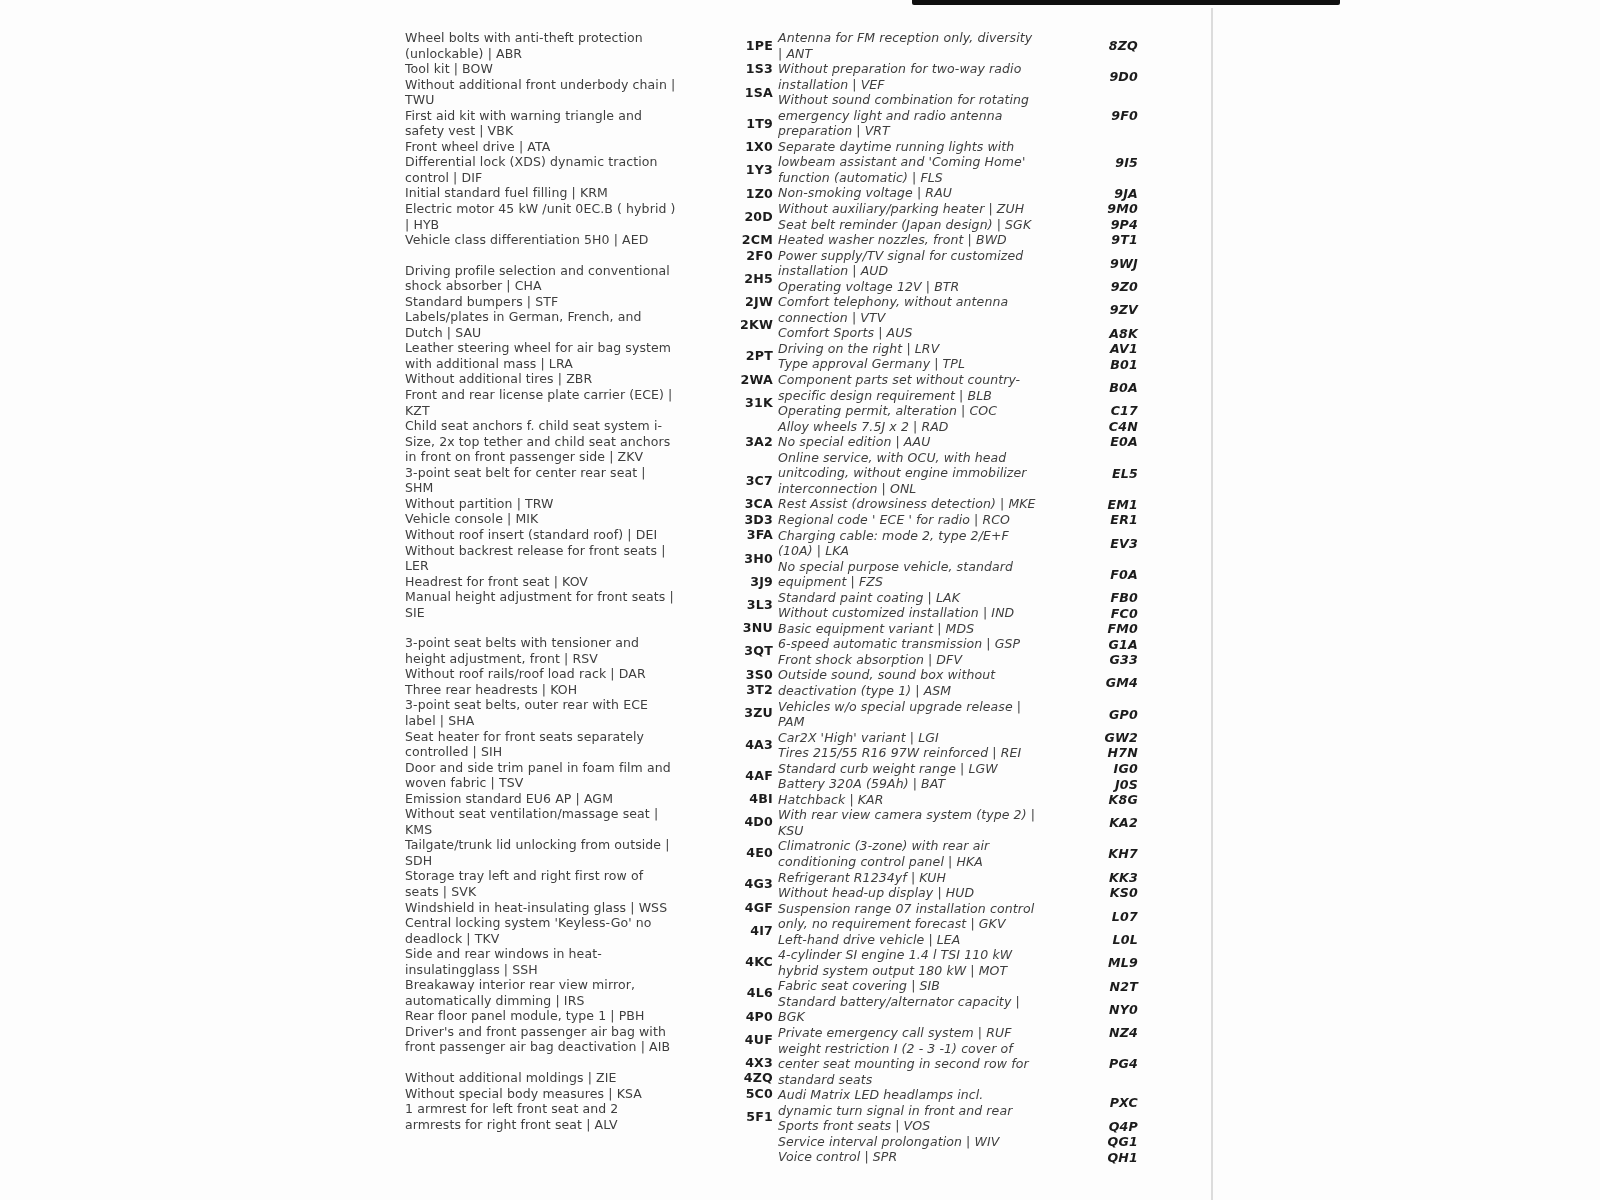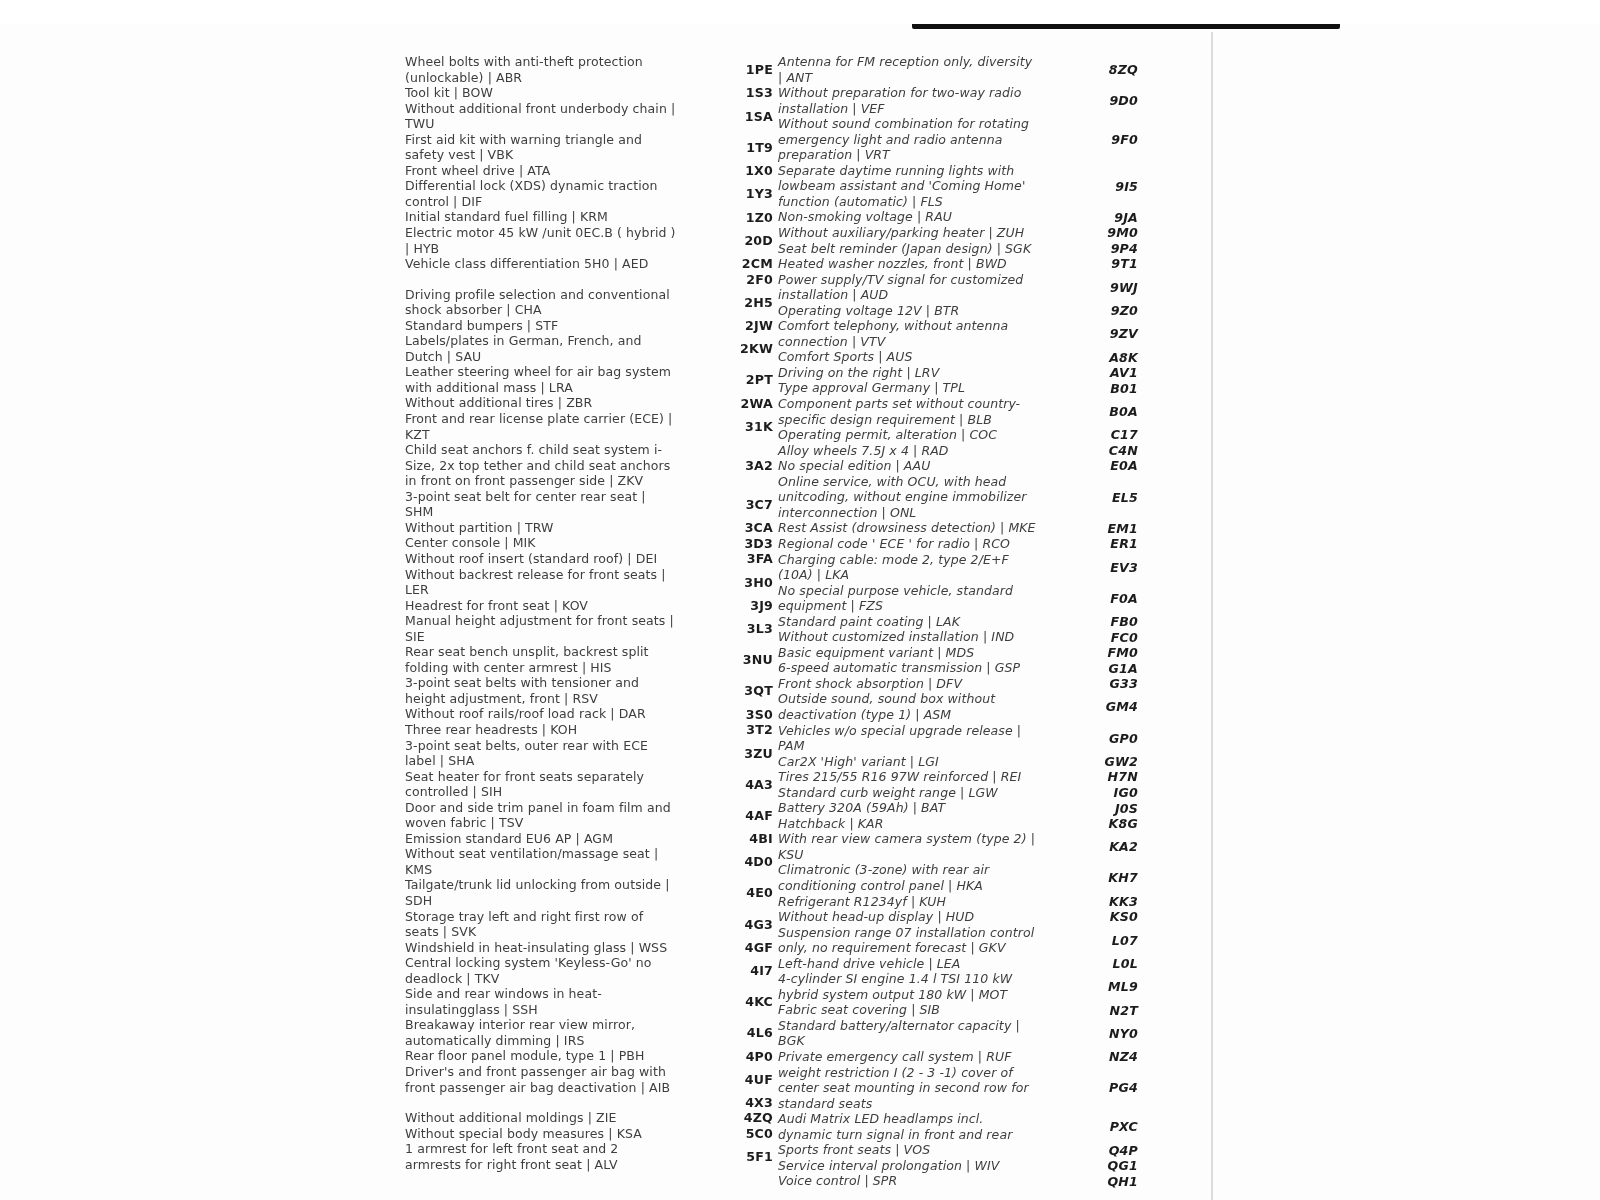--- a/index.html
+++ b/index.html
@@ -11,21 +11,20 @@
     width: 1600px;
     height: 1200px;
     position: relative;
     overflow: hidden;
     font-family: "DejaVu Sans", sans-serif;
   }
   .page {
     position: absolute;
     inset: 0;
     background: #fdfdfd;
-    margin-top: 24px;
   }
   .scan-streak {
     position: absolute;
     left: 912px;
     top: 0;
     width: 428px;
     height: 5px;
     background: #101010;
     border-radius: 0 0 2px 2px;
   }
@@ -172,21 +171,21 @@
     <div class="desc">3-point seat belt for center rear seat | SHM</div>
     <div class="code">3C7</div>
   </div>
 
   <div class="row">
     <div class="desc">Without partition | TRW</div>
     <div class="code">3CA</div>
   </div>
 
   <div class="row">
-    <div class="desc">Center console | MIK</div>
+    <div class="desc">Vehicle console | MIK</div>
     <div class="code">3D3</div>
   </div>
 
   <div class="row">
     <div class="desc">Without roof insert (standard roof) | DEI</div>
     <div class="code">3FA</div>
   </div>
 
   <div class="row">
     <div class="desc">Without backrest release for front seats | LER</div>
@@ -197,21 +196,20 @@
     <div class="desc">Headrest for front seat | KOV</div>
     <div class="code">3J9</div>
   </div>
 
   <div class="row">
     <div class="desc">Manual height adjustment for front seats | SIE</div>
     <div class="code">3L3</div>
   </div>
 
   <div class="row">
-    <div class="desc">Rear seat bench unsplit, backrest split folding with center armrest | HIS</div>
     <div class="code">3NU</div>
   </div>
 
   <div class="row">
     <div class="desc">3-point seat belts with tensioner and height adjustment, front | RSV</div>
     <div class="code">3QT</div>
   </div>
 
   <div class="row">
     <div class="desc">Without roof rails/roof load rack | DAR</div>
@@ -383,21 +381,21 @@
     <div class="desc">Component parts set without country-specific design requirement | BLB</div>
     <div class="code">B0A</div>
   </div>
 
   <div class="row">
     <div class="desc">Operating permit, alteration | COC</div>
     <div class="code">C17</div>
   </div>
 
   <div class="row">
-    <div class="desc">Alloy wheels 7.5J x 4 | RAD</div>
+    <div class="desc">Alloy wheels 7.5J x 2 | RAD</div>
     <div class="code">C4N</div>
   </div>
 
   <div class="row">
     <div class="desc">No special edition | AAU</div>
     <div class="code">E0A</div>
   </div>
 
   <div class="row">
     <div class="desc">Online service, with OCU, with head unitcoding, without engine immobilizer interconnection | ONL</div>

